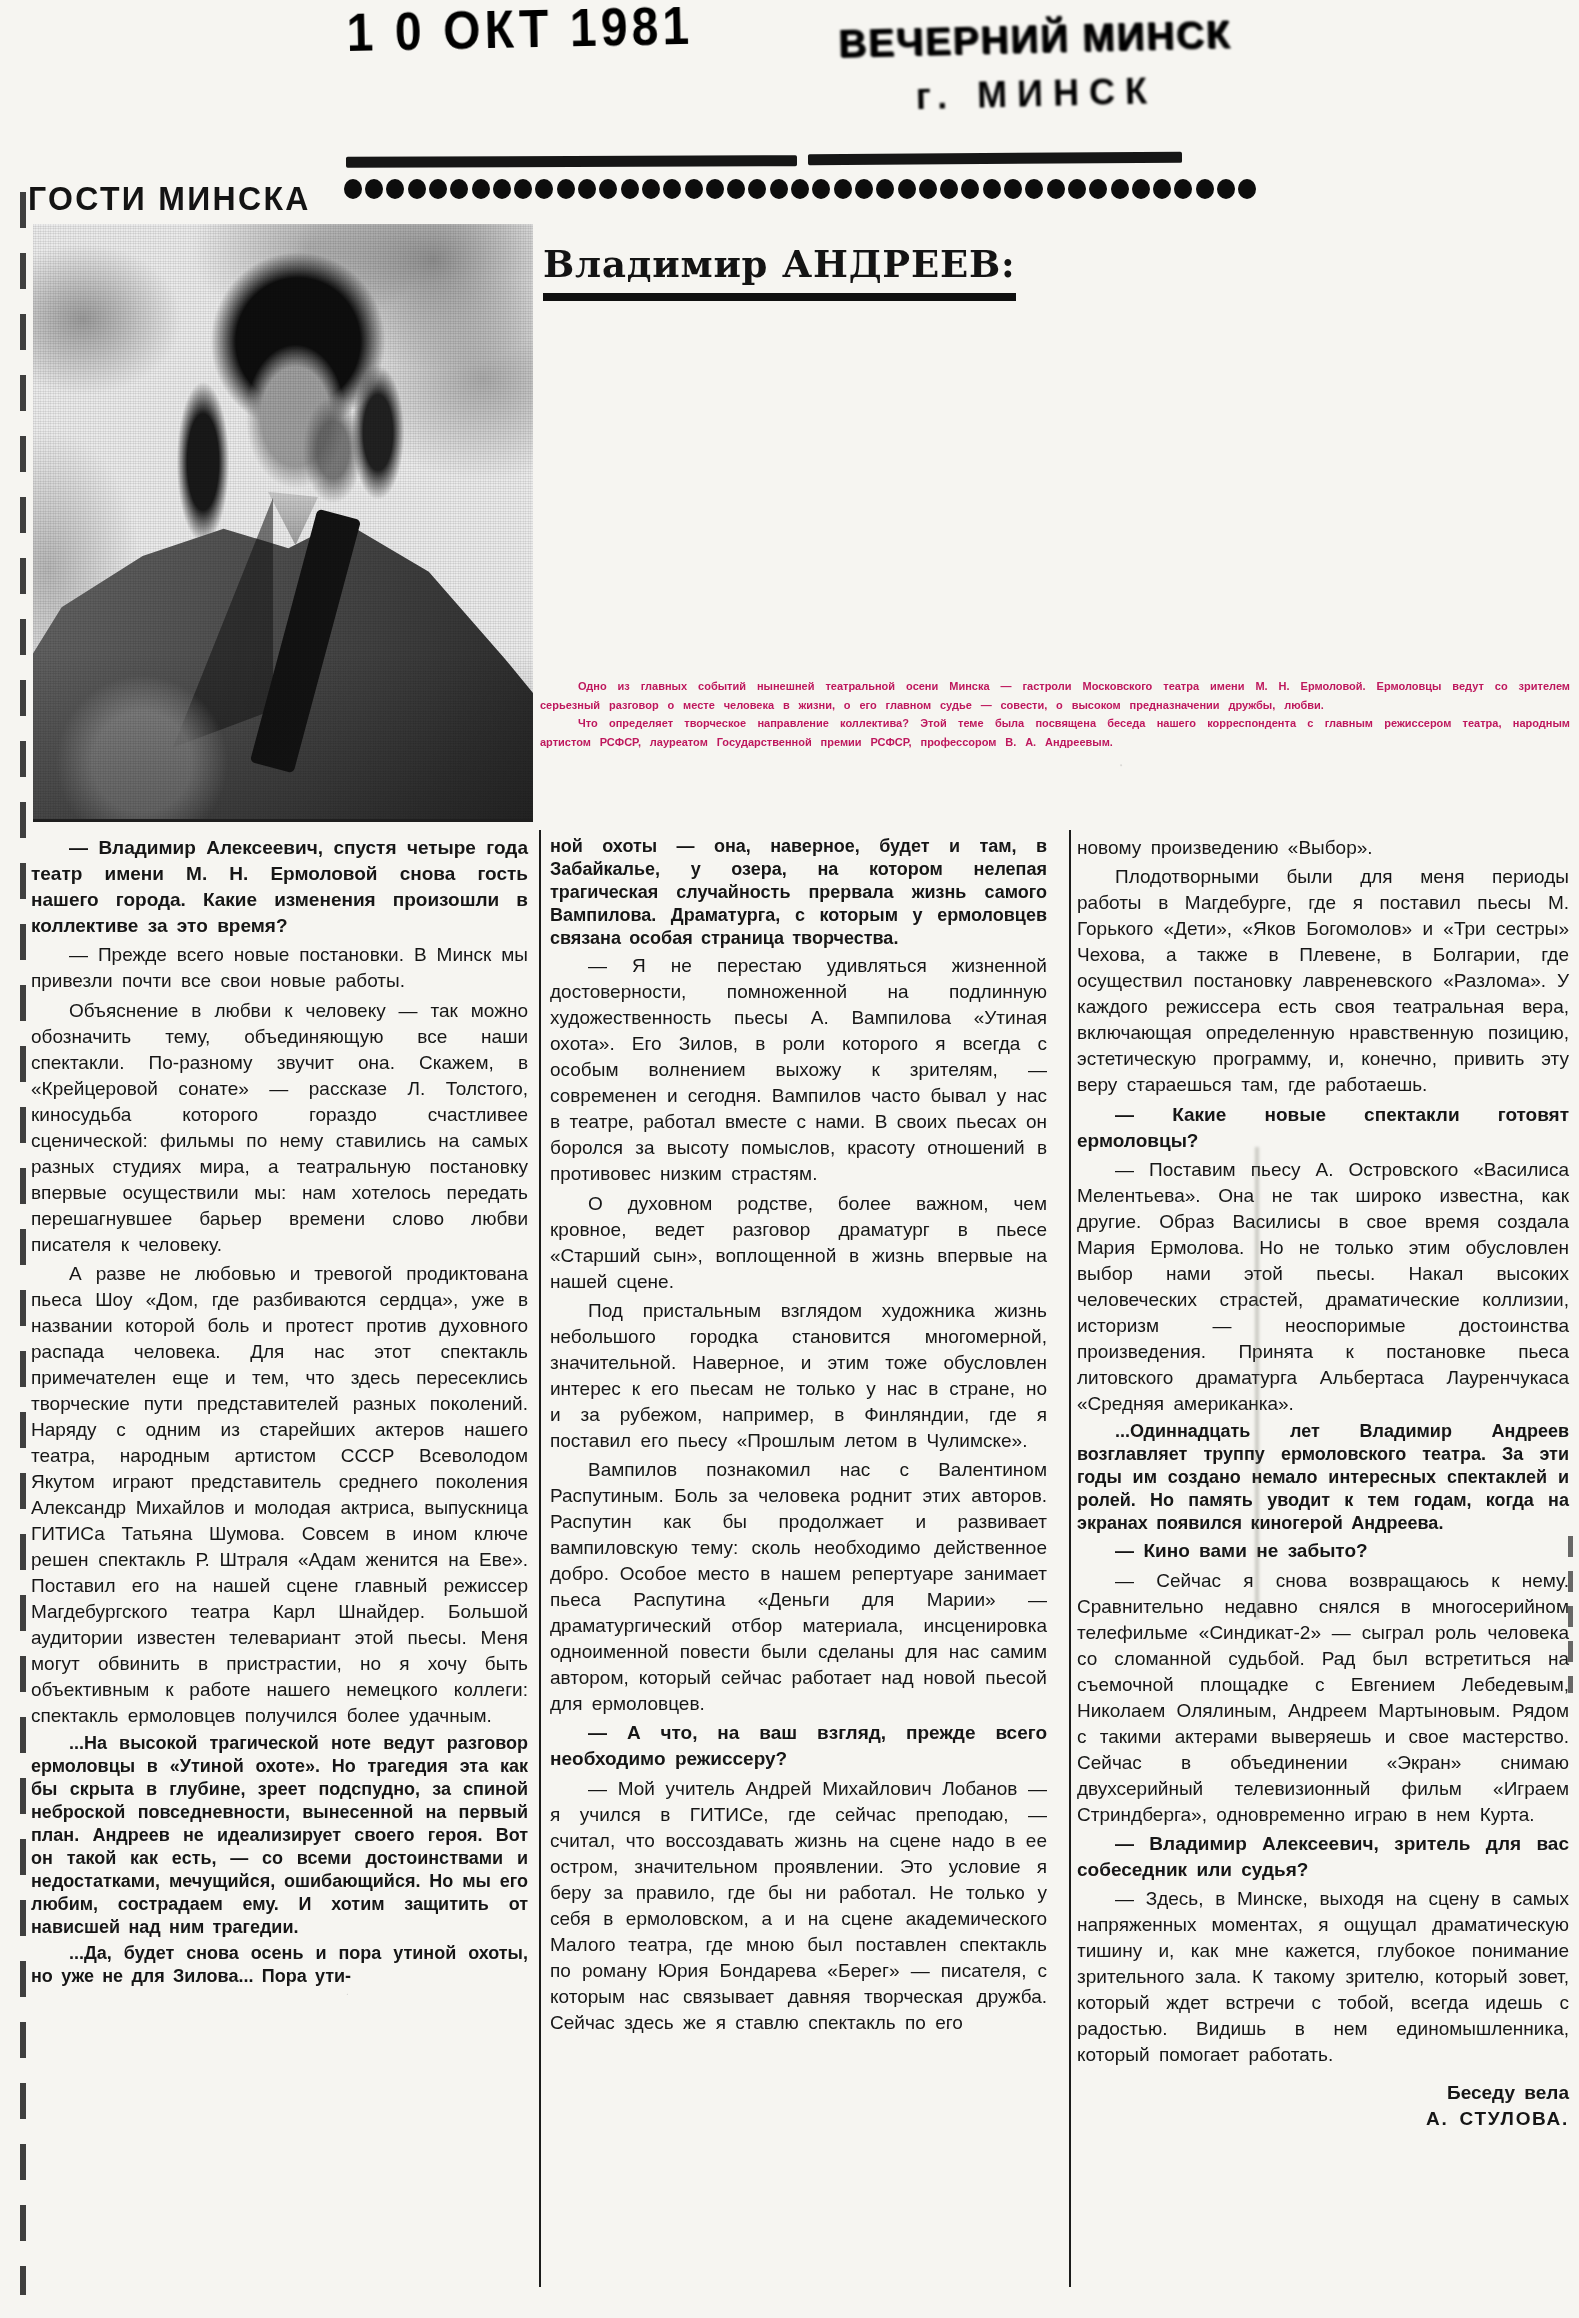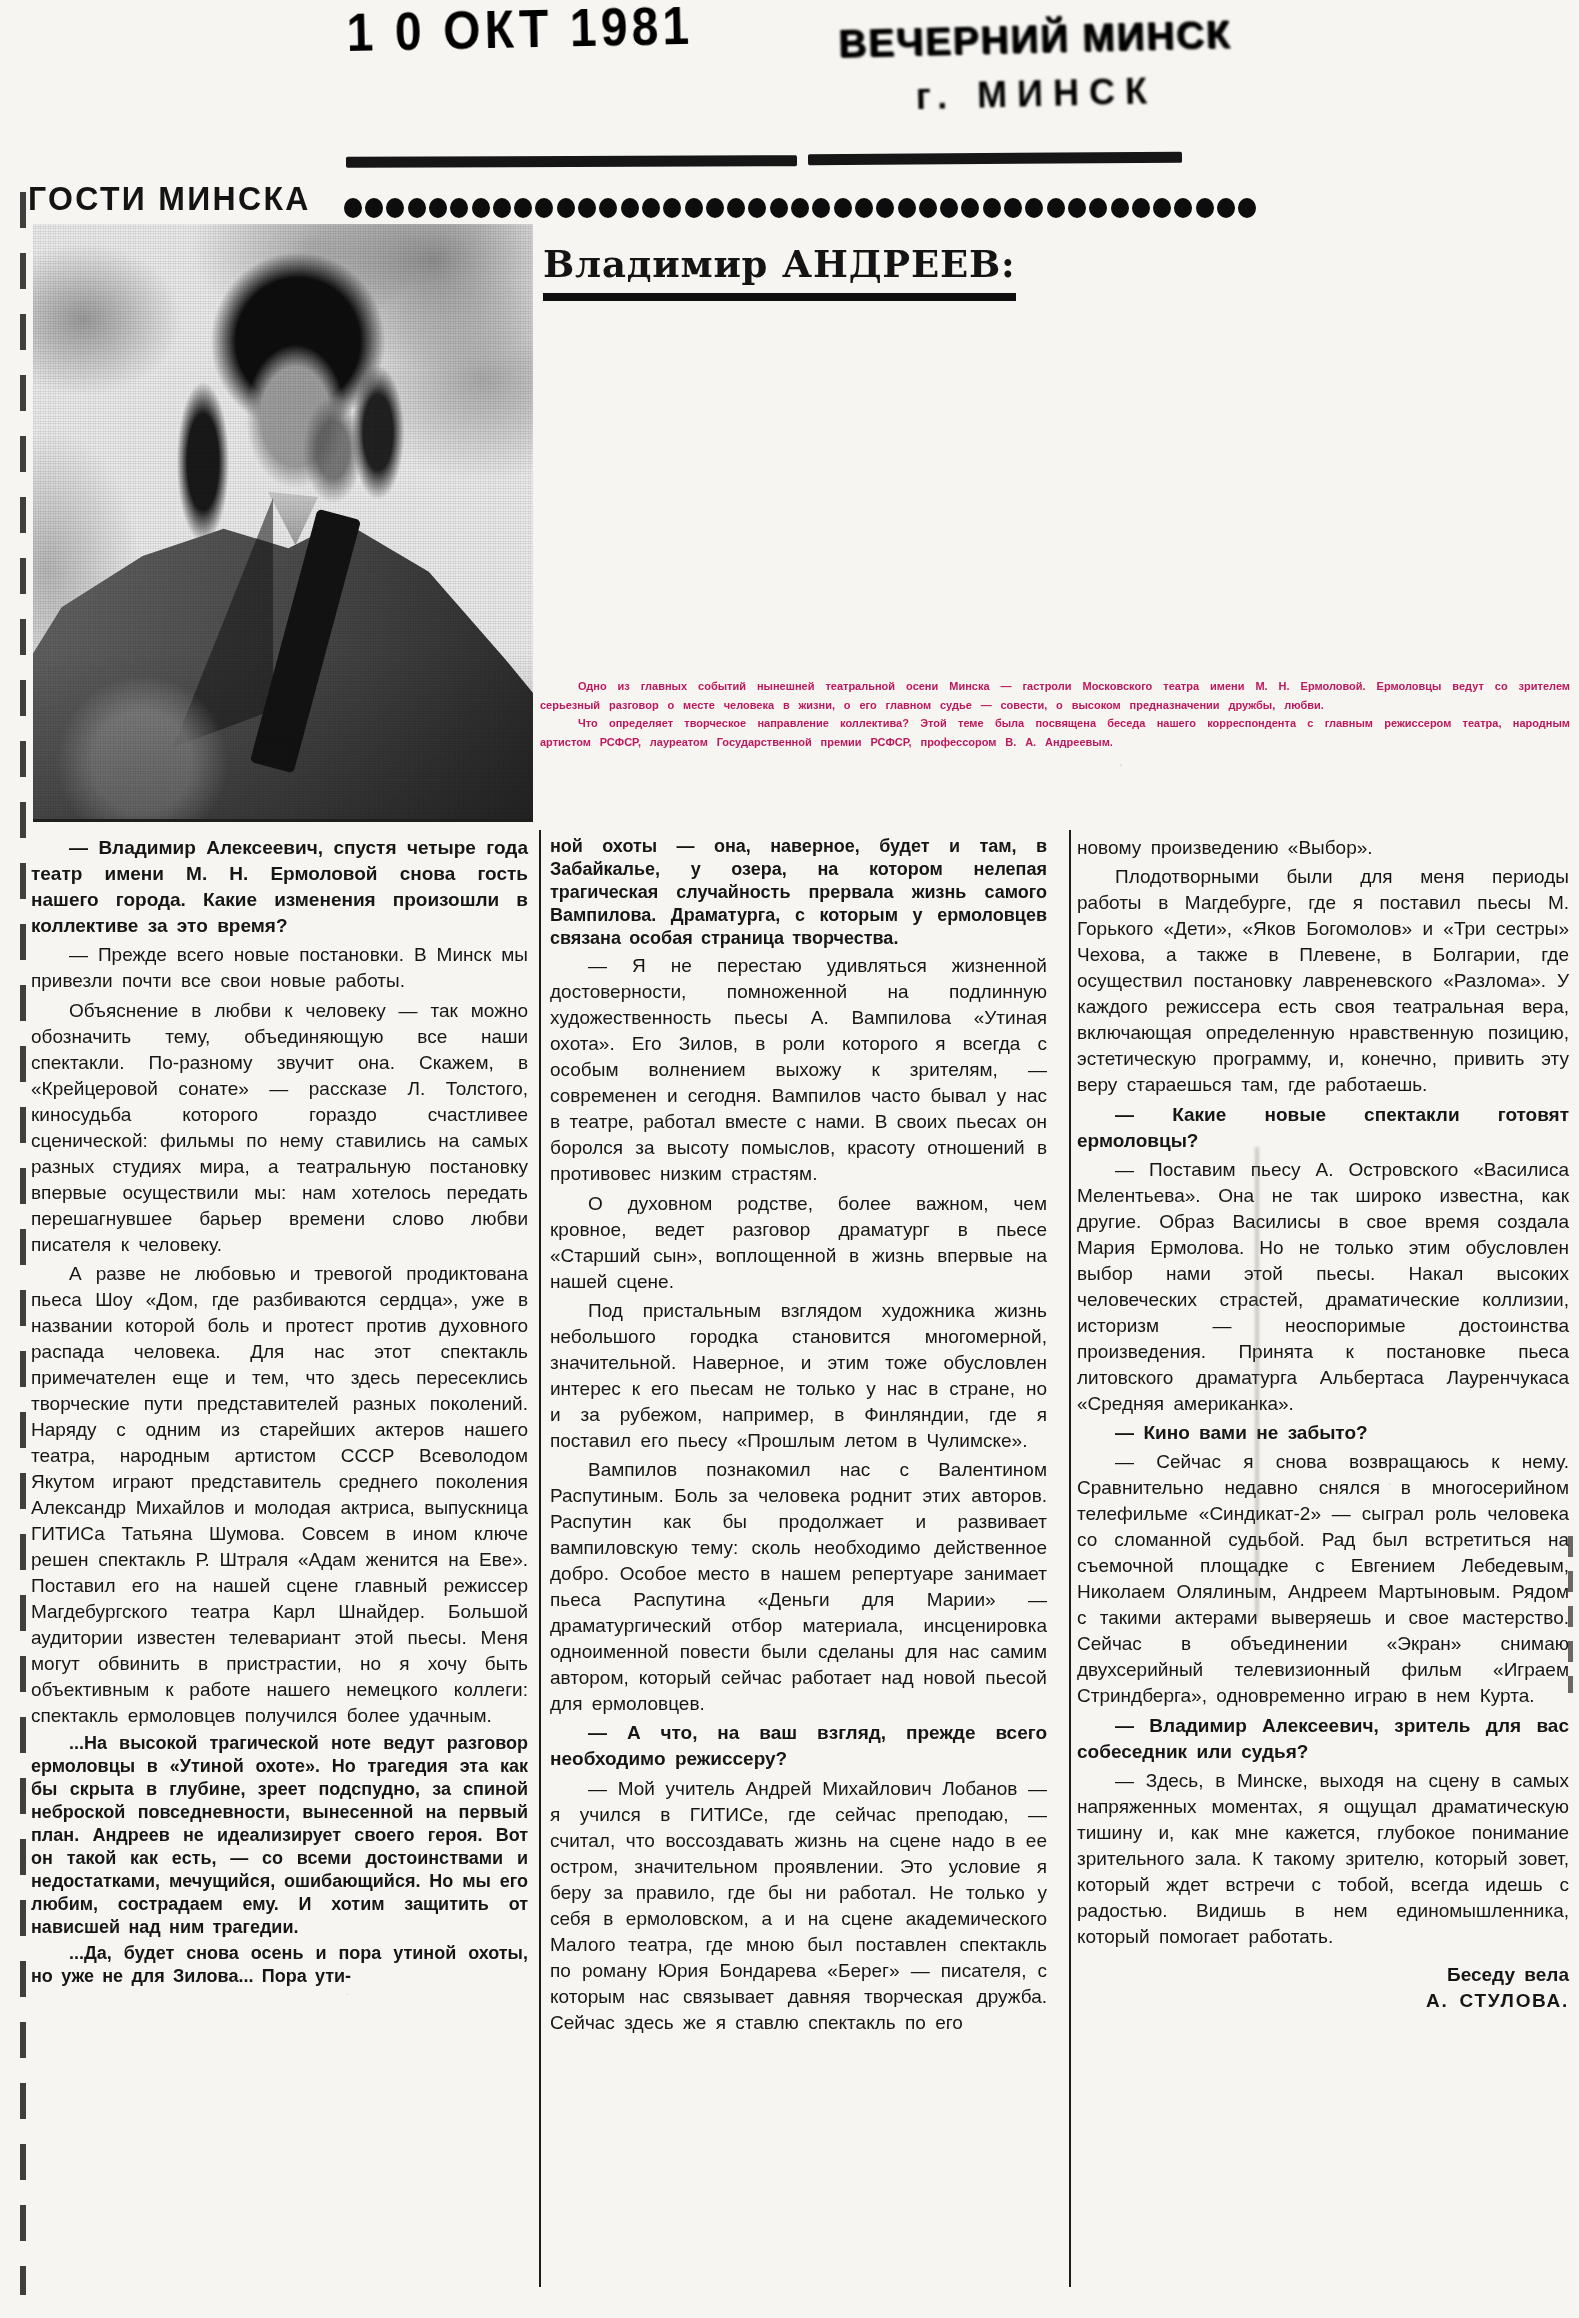--- a/index.html
+++ b/index.html
@@ -29,21 +29,21 @@
                  transform:rotate(-1.4deg); transform-origin:left top; filter:blur(0.8px) contrast(1.2); }
   .stamp-paper .l1 { font-size:39px; letter-spacing:1.7px;
                      text-shadow:0.8px 0.8px 0 #000, -0.8px 0 0 rgba(0,0,0,.6); }
   .stamp-paper .l2 { font-size:36px; letter-spacing:10px; margin-top:11.6px; }
 
   .bar { position:absolute; height:10.8px; background:#161616; border-radius:1.7px; }
   .bar1 { left:346px; top:156px; width:451px; transform:rotate(-.2deg); }
   .bar2 { left:808px; top:153px; width:374px; transform:rotate(-.35deg); }
 
   
-  .section-header { position:absolute; left:28px; top:179px; display:flex; align-items:flex-end; }
+  .section-header { position:absolute; left:28px; top:179px; display:flex; align-items:flex-start; }
   .section-title { font-size:34px; font-weight:800; letter-spacing:2.5px;
                    transform:scaleX(.94); transform-origin:left center; white-space:nowrap; }
   .dots { display:flex; gap:3.3px; margin-left:15px; }
   .dots i { width:18px; height:20px; border-radius:50%; background:#0d0d0d; display:block; }
 
   
   .edge-left { position:absolute; left:20px; top:192px; width:5.8px; height:2103px; opacity:.85;
     background:repeating-linear-gradient(180deg,#1f1f1f 0 36px, transparent 36px 61px); }
 
   
@@ -228,20 +228,21 @@
       <p class="para a">Под пристальным взглядом художника жизнь небольшого городка становится многомерной, значительной. Наверное, и этим тоже обусловлен интерес к его пьесам не только у нас в стране, но и за рубежом, например, в Финляндии, где я поставил его пьесу «Прошлым летом в Чулимске».</p>
       <p class="para a">Вампилов познакомил нас с Валентином Распутиным. Боль за человека роднит этих авторов. Распутин как бы продолжает и развивает вампиловскую тему: сколь необходимо действенное добро. Особое место в нашем репертуаре занимает пьеса Распутина «Деньги для Марии» — драматургический отбор материала, инсценировка одноименной повести были сделаны для нас самим автором, который сейчас работает над новой пьесой для ермоловцев.</p>
       <p class="para q">— А что, на ваш взгляд, прежде всего необходимо режиссеру?</p>
       <p class="para a">— Мой учитель Андрей Михайлович Лобанов — я учился в ГИТИСе, где сейчас преподаю, — считал, что воссоздавать жизнь на сцене надо в ее остром, значительном проявлении. Это условие я беру за правило, где бы ни работал. Не только у себя в ермоловском, а и на сцене академического Малого театра, где мною был поставлен спектакль по роману Юрия Бондарева «Берег» — писателя, с которым нас связывает давняя творческая дружба. Сейчас здесь же я ставлю спектакль по его</p>
     </div>
   <div class="col col3">
       <p class="para a noind">новому произведению «Выбор».</p>
       <p class="para a">Плодотворными были для меня периоды работы в Магдебурге, где я поставил пьесы М. Горького «Дети», «Яков Богомолов» и «Три сестры» Чехова, а также в Плевене, в Болгарии, где осуществил постановку лавреневского «Разлома». У каждого режиссера есть своя театральная вера, включающая определенную нравственную позицию, эстетическую программу, и, конечно, привить эту веру стараешься там, где работаешь.</p>
       <p class="para q">— Какие новые спектакли готовят ермоловцы?</p>
       <p class="para a">— Поставим пьесу А. Островского «Василиса Мелентьева». Она не так широко известна, как другие. Образ Василисы в свое время создала Мария Ермолова. Но не только этим обусловлен выбор нами этой пьесы. Накал высоких человеческих страстей, драматические коллизии, историзм — неоспоримые достоинства произведения. Принята к постановке пьеса литовского драматурга Альбертаса Лауренчукаса «Средняя американка».</p>
+      <p class="para ed">...Одиннадцать лет Владимир Андреев возглавляет труппу ермоловского театра. За эти годы им создано немало интересных спектаклей и ролей. Но память уводит к тем годам, когда на экранах появился киногерой Андреева.</p>
       <p class="para q">— Кино вами не забыто?</p>
       <p class="para a">— Сейчас я снова возвращаюсь к нему. Сравнительно недавно снялся в многосерийном телефильме «Синдикат-2» — сыграл роль человека со сломанной судьбой. Рад был встретиться на съемочной площадке с Евгением Лебедевым, Николаем Олялиным, Андреем Мартыновым. Рядом с такими актерами выверяешь и свое мастерство. Сейчас в объединении «Экран» снимаю двухсерийный телевизионный фильм «Играем Стриндберга», одновременно играю в нем Курта.</p>
       <p class="para q">— Владимир Алексеевич, зритель для вас собеседник или судья?</p>
       <p class="para a">— Здесь, в Минске, выходя на сцену в самых напряженных моментах, я ощущал драматическую тишину и, как мне кажется, глубокое понимание зрительного зала. К такому зрителю, который зовет, который ждет встречи с тобой, всегда идешь с радостью. Видишь в нем единомышленника, который помогает работать.</p>
       <p class="para sig">Беседу вела</p>
       <p class="para sig2">А. СТУЛОВА.</p>
     </div>
 
   <div class="crease"></div>
   <div class="mark-right"></div>

